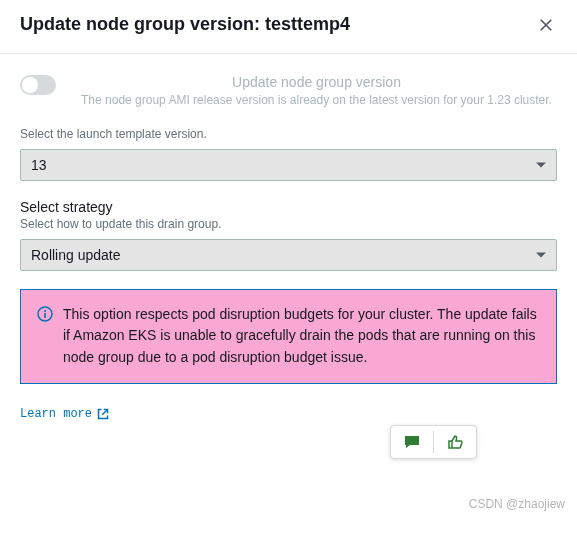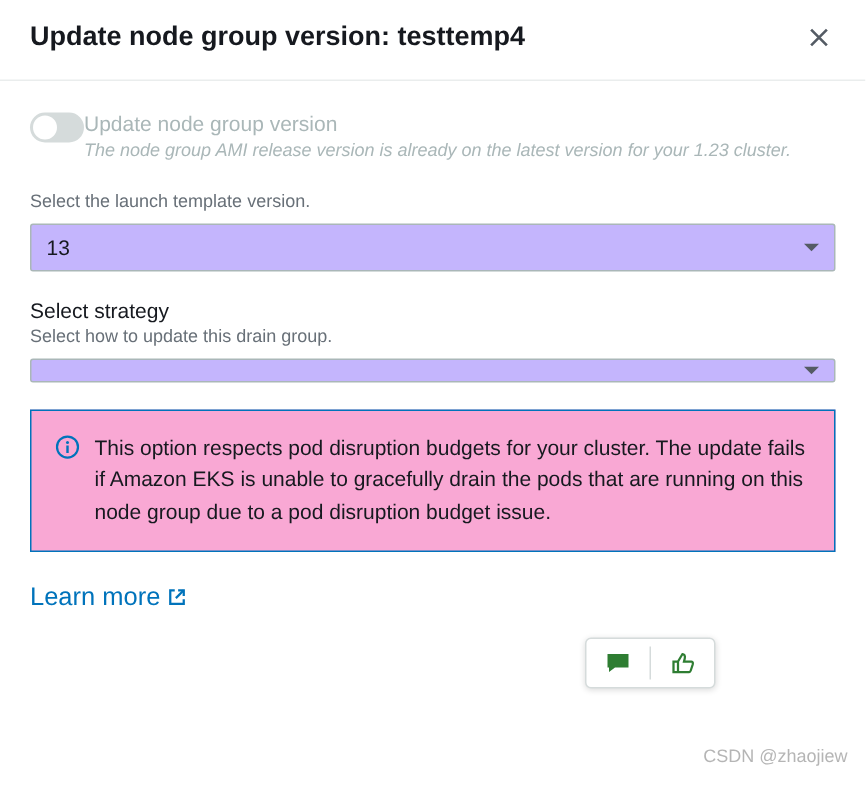--- a/index.html
+++ b/index.html
@@ -25,22 +25,23 @@
     background: none;
     border: none;
     cursor: pointer;
     color: #545b64;
     padding: 4px;
   }
   .close-btn svg { width: 14px; height: 14px; }
   .modal-body { padding: 20px; }
   .toggle-row {
     display: flex;
-    gap: 0;
+    gap: 20px;
     margin-bottom: 18px;
+    text-align: center;
   }
   .toggle {
     width: 36px;
     height: 20px;
     border-radius: 10px;
     position: relative;
     flex-shrink: 0;
     margin-top: 1px;
   }
   .toggle.off { background: #d5dbdb; }
@@ -57,39 +58,39 @@
   .toggle.on .toggle-knob { right: 2px; }
   .toggle-content { flex: 1; }
   .toggle-label { font-size: 14px; color: #16191f; }
   .toggle-label.disabled { color: #aab7b8; }
   .toggle-desc {
     font-size: 12px;
     color: #687078;
     margin-top: 2px;
     line-height: 1.4;
   }
-  .toggle-desc.disabled { color: #aab7b8; font-style: italic; }
+  .toggle-desc.disabled { color: #aab7b8; }
   .field-group { margin-bottom: 18px; }
   .field-label {
     font-size: 14px;
     color: #16191f;
     margin-bottom: 2px;
   }
   .field-desc {
     font-size: 12px;
     color: #687078;
     margin-bottom: 8px;
   }
   .select {
     width: 100%;
     padding: 7px 32px 7px 10px;
     border: 1px solid #aab7b8;
     border-radius: 2px;
     font-size: 14px;
-    background: #c4b5fd;
+    background: #e5e5e5;
     color: #16191f;
     position: relative;
     display: flex;
     align-items: center;
     justify-content: space-between;
     cursor: pointer;
   }
   .select-caret {
     position: absolute;
     right: 10px;
@@ -116,26 +117,27 @@
     margin-top: 2px;
   }
   .info-text {
     font-size: 14px;
     color: #16191f;
     line-height: 1.55;
   }
   .link-row { margin-bottom: 10px; }
   .link {
     color: #0073bb;
-    font-size: 17px;
+    font-size: 12px;
     text-decoration: none;
     cursor: pointer;
     display: inline-flex;
     align-items: center;
     gap: 5px;
+    font-family: Liberation Mono, monospace;
   }
   .external-icon { width: 12px; height: 12px; }
   .float-widget {
     position: absolute;
     right: 100px;
     bottom: 80px;
     background: #fff;
     border: 1px solid #d5dbdb;
     border-radius: 4px;
     box-shadow: 0 1px 4px rgba(0,0,0,0.15);
@@ -191,20 +193,21 @@
     <div class="select">
       <span>13</span>
       <span class="select-caret"></span>
     </div>
   </div>
 
   <div class="field-group">
     <div class="field-label">Select strategy</div>
     <div class="field-desc">Select how to update this drain group.</div>
     <div class="select">
+      <span>Rolling update</span>
       <span class="select-caret"></span>
     </div>
   </div>
 
   <div class="info-box">
     <svg class="info-icon" viewBox="0 0 16 16" fill="none">
       <circle cx="8" cy="8" r="7" stroke="#0073bb" stroke-width="1.5"></circle>
       <circle cx="8" cy="5" r="1" fill="#0073bb"></circle>
       <rect x="7.2" y="7" width="1.6" height="5" fill="#0073bb"></rect>
     </svg>

